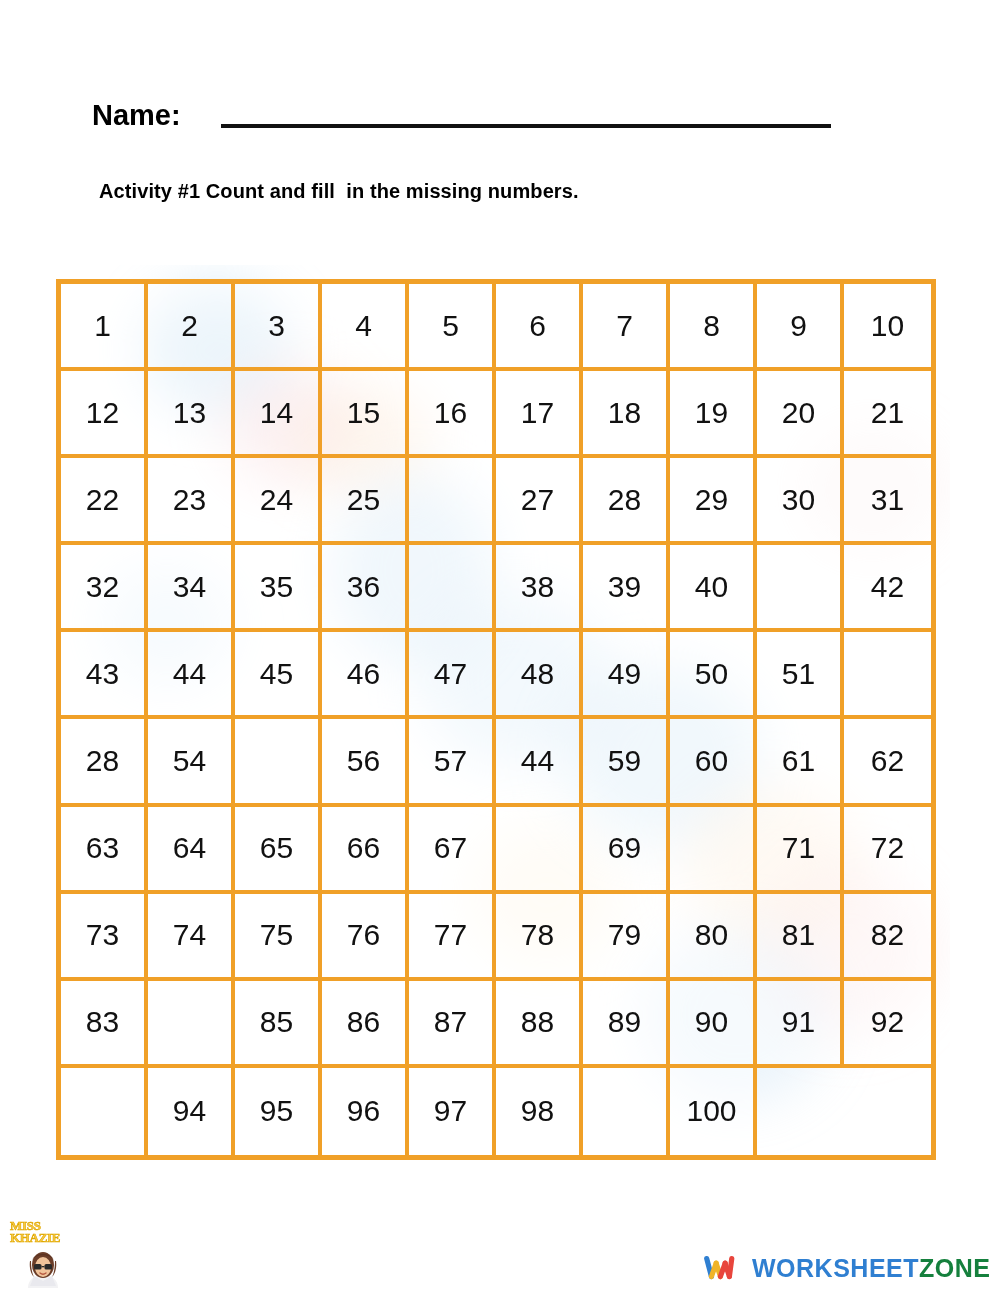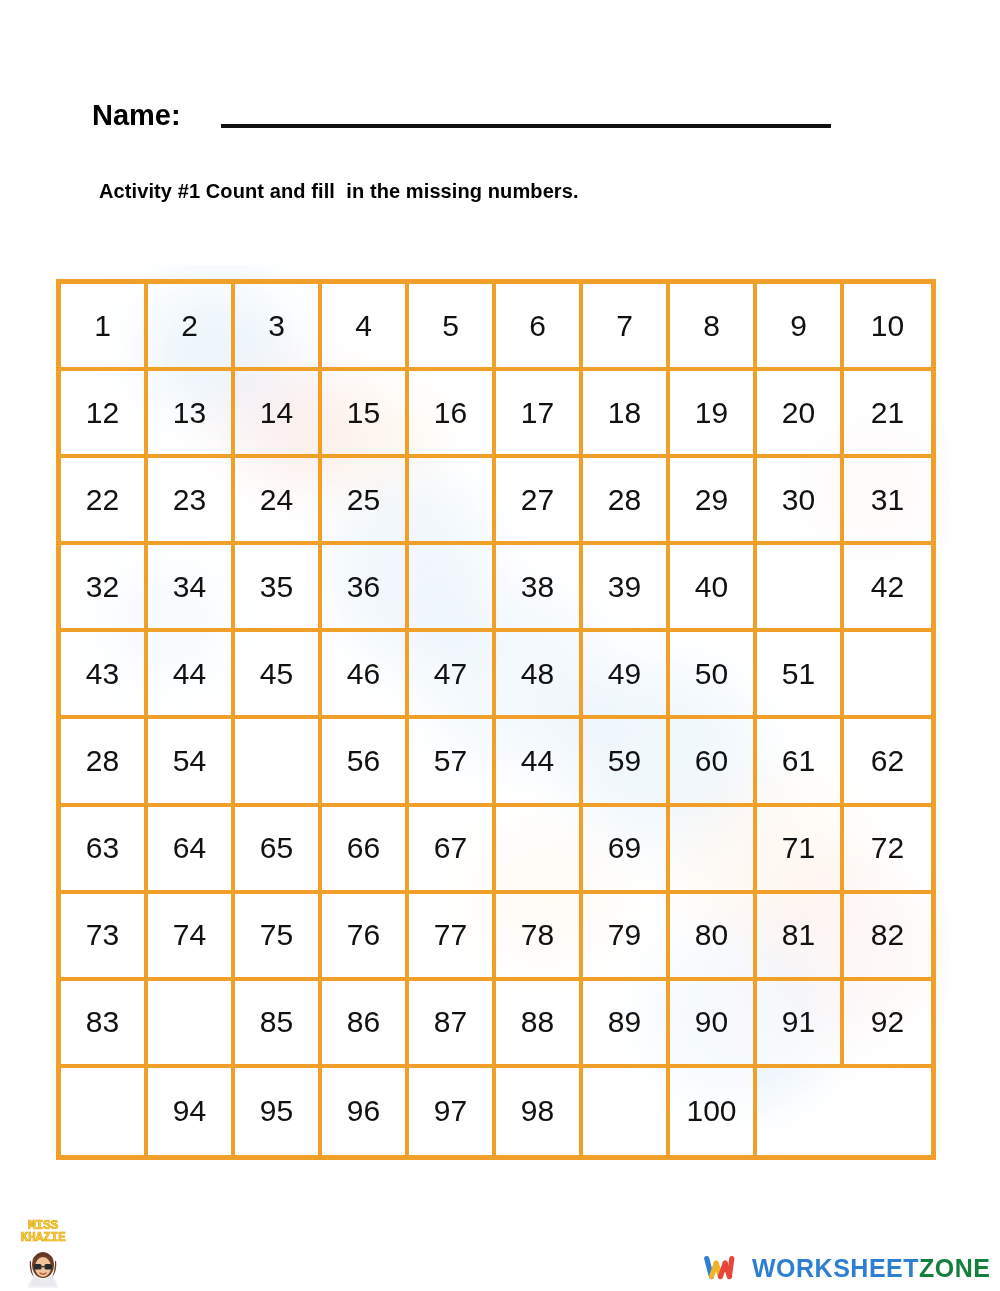--- a/index.html
+++ b/index.html
@@ -122,28 +122,27 @@
     left: 4px;
     top: 1218px;
     width: 78px;
     height: 72px;
   }
   .miss-logo-text {
     position: absolute;
     left: 6px;
     top: 2px;
     width: 66px;
-    text-align: center;
     font-size: 13px;
     font-weight: bold;
     line-height: 12px;
     color: #f7c948;
     -webkit-text-stroke: 0.6px #e0a800;
     letter-spacing: -0.3px;
-    font-family: Liberation Mono, monospace;
+    font-family: Liberation Serif, serif;
   }
   .avatar {
     position: absolute;
     left: 18px;
     top: 30px;
     width: 42px;
     height: 42px;
   }
 
   .footer-right {

